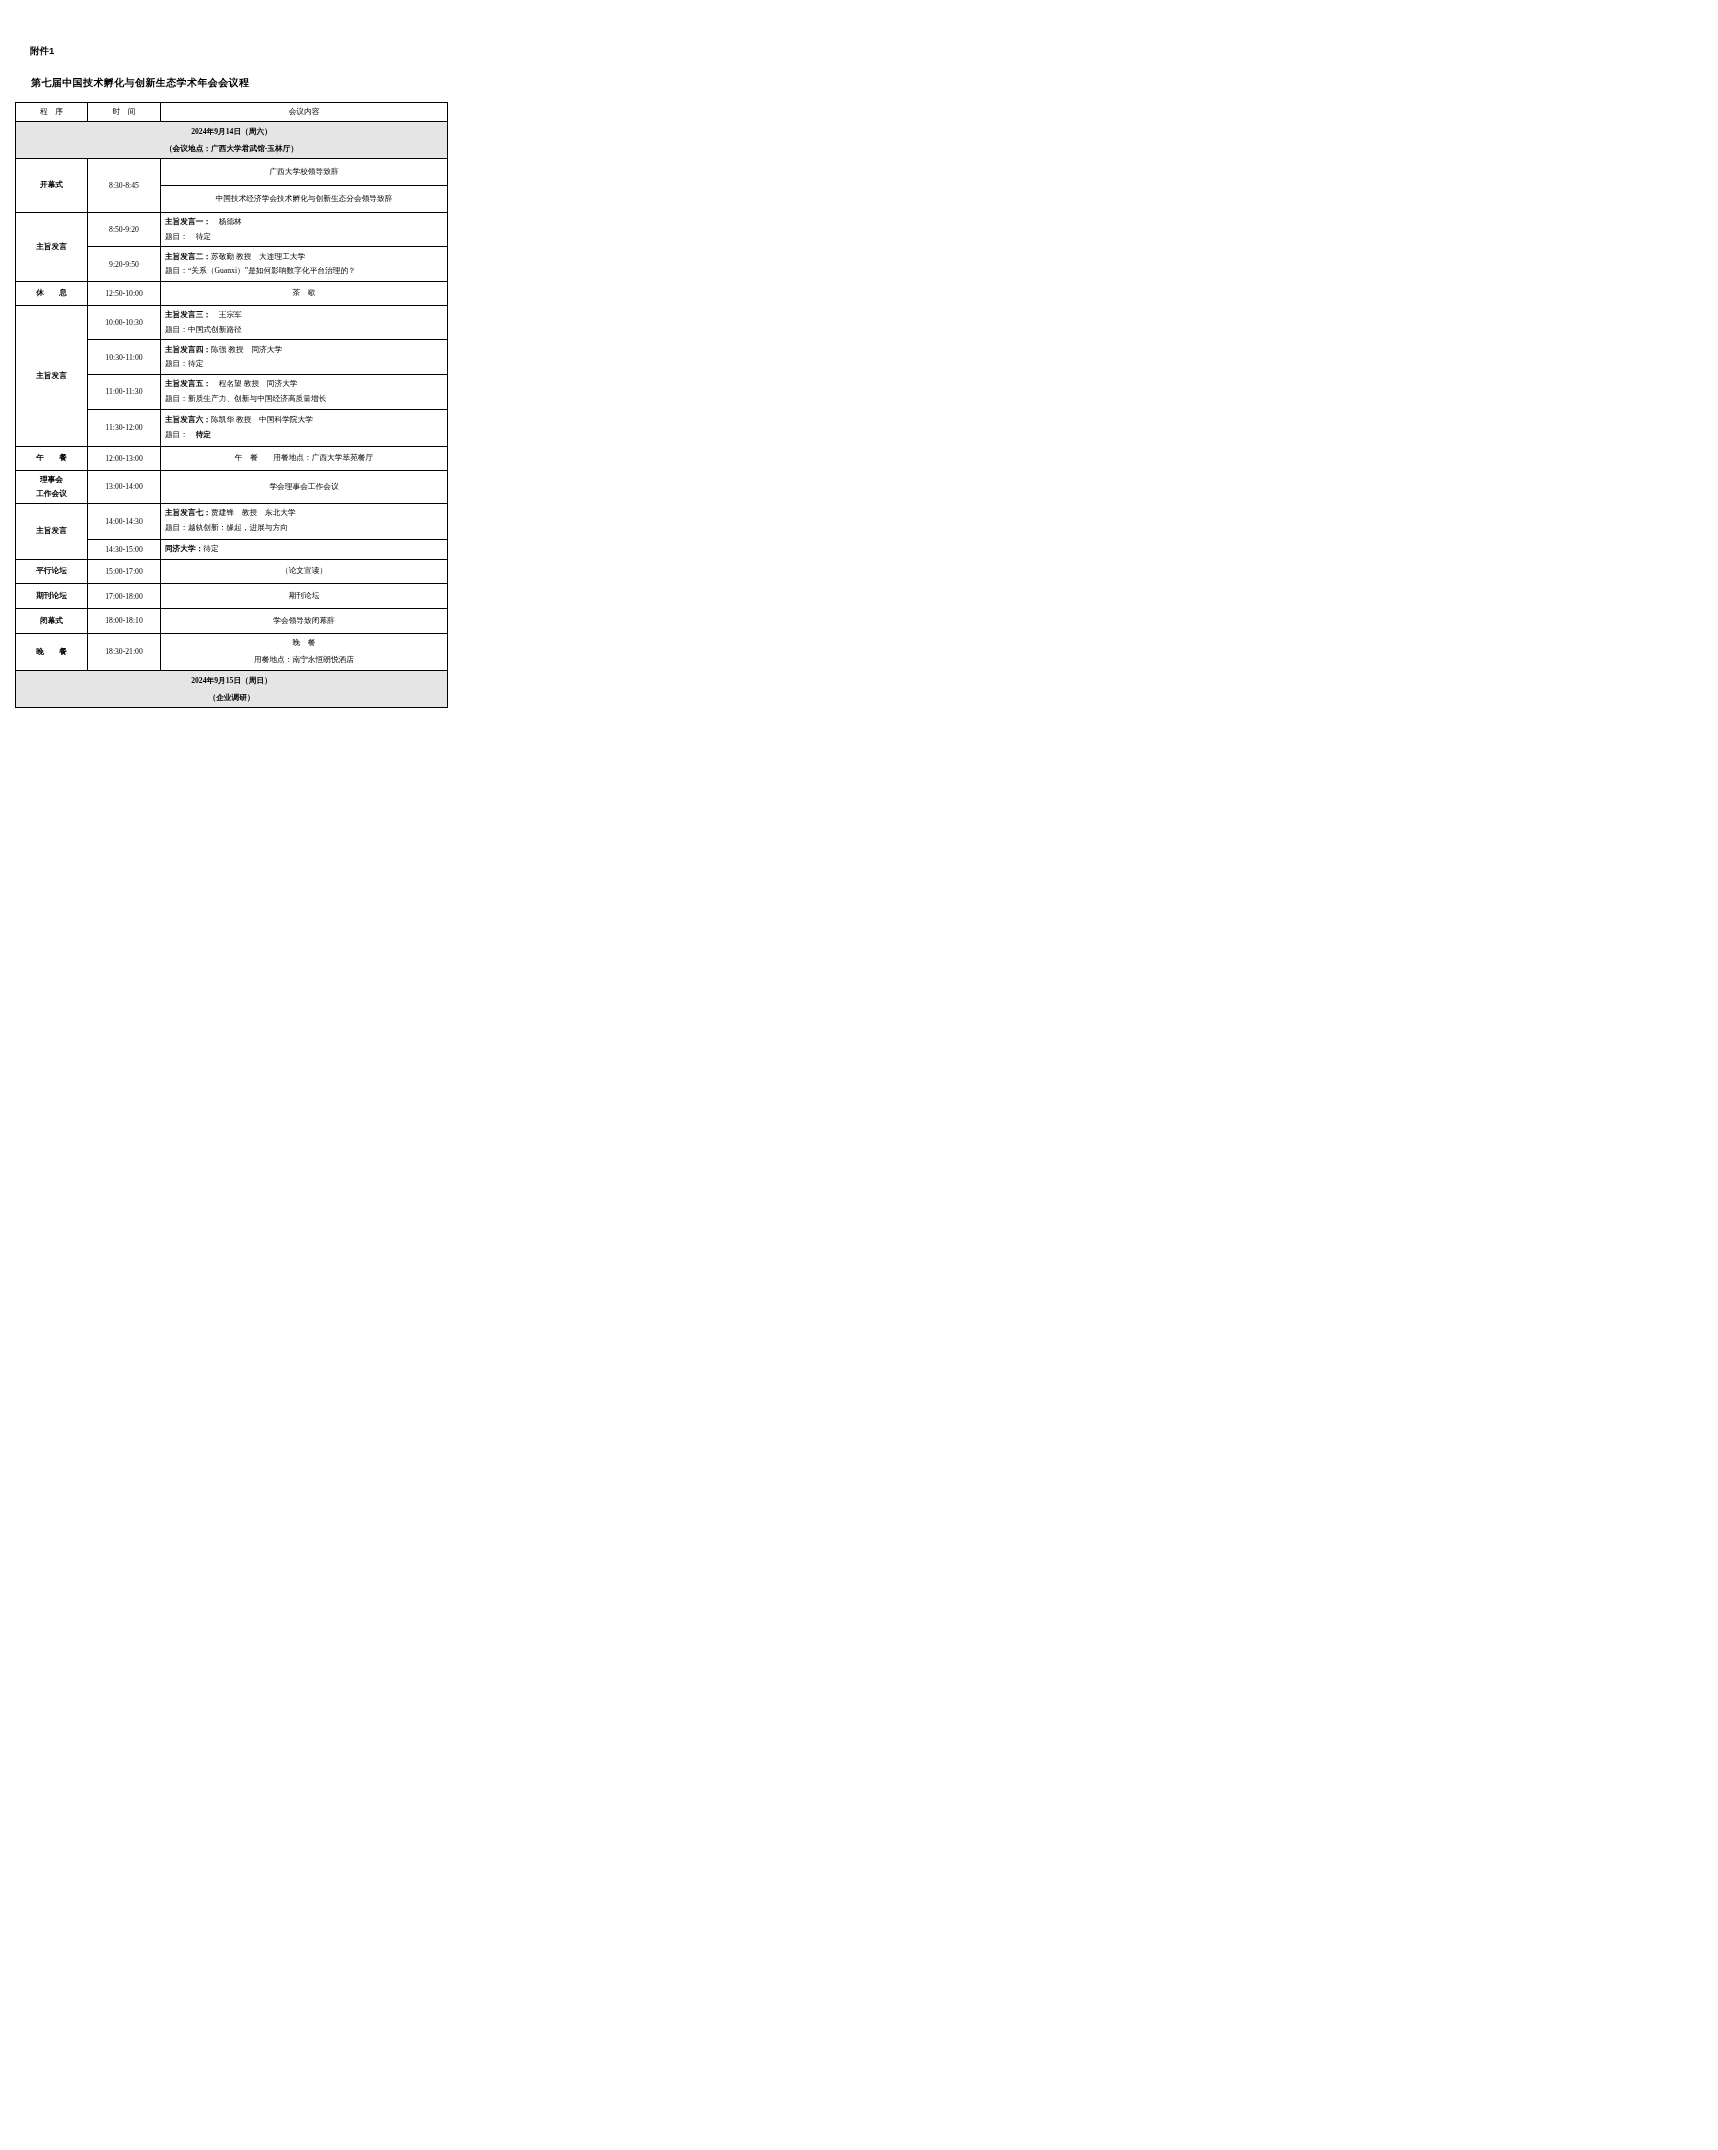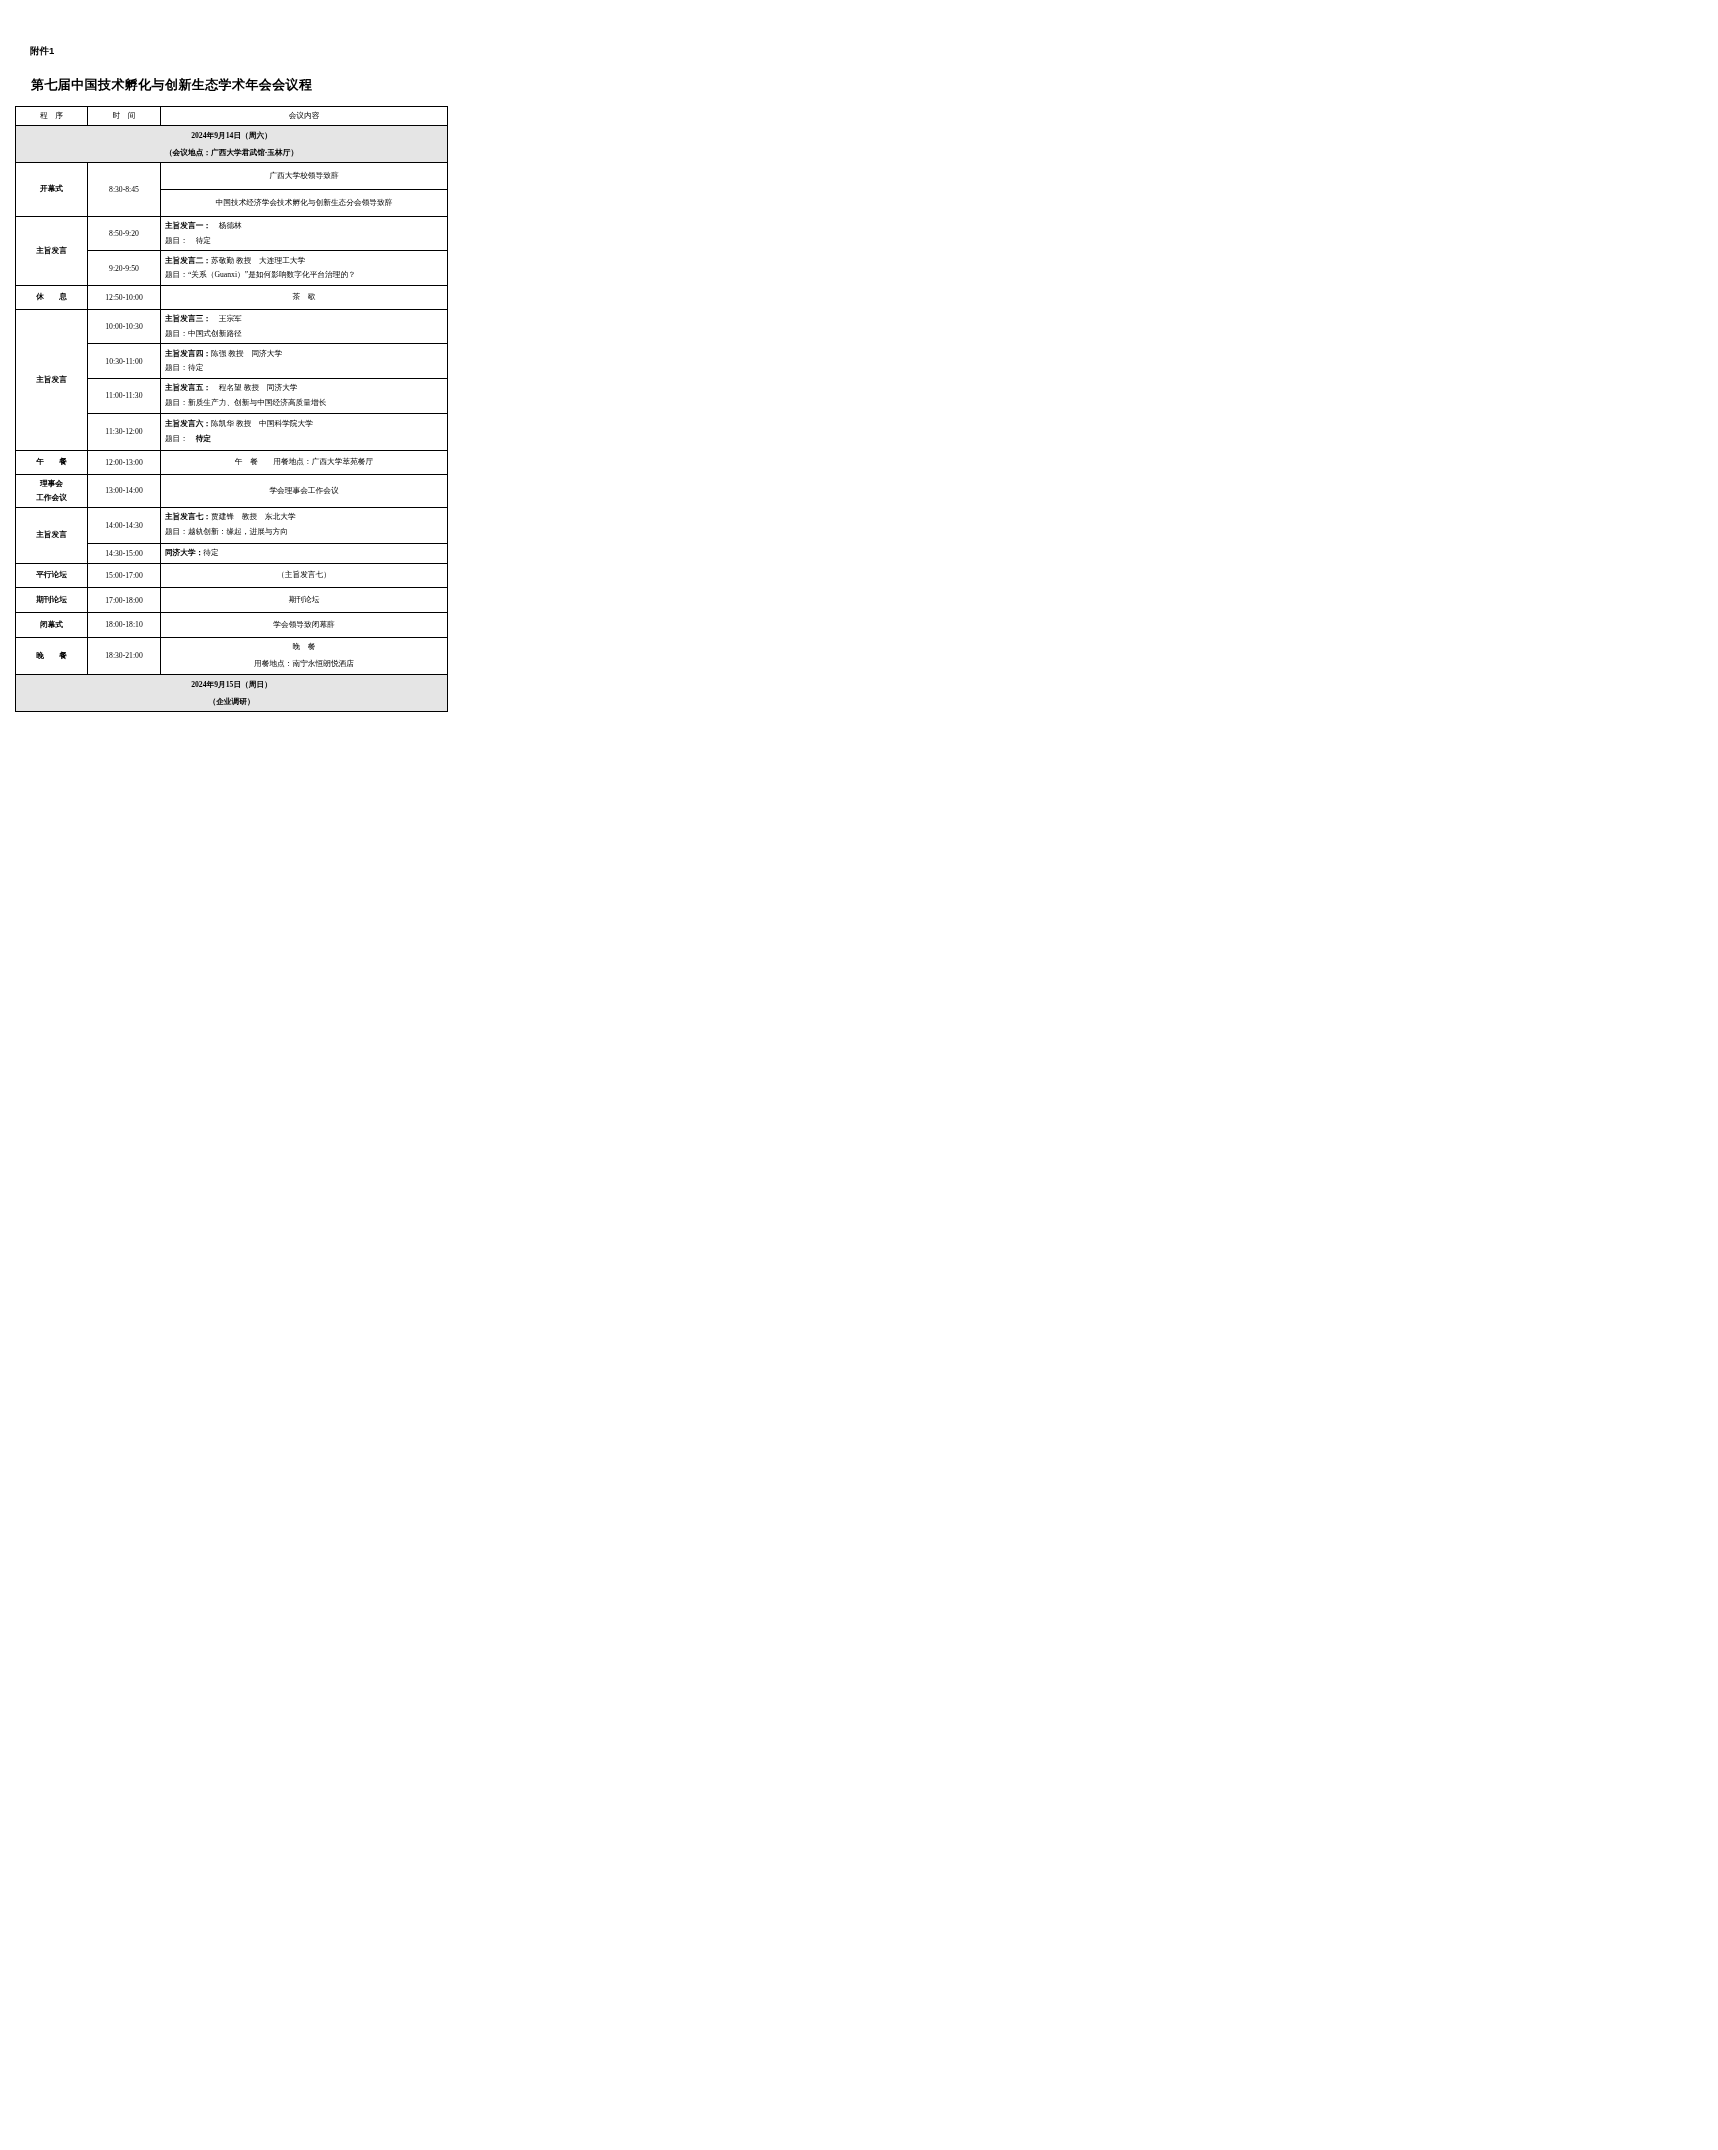--- a/index.html
+++ b/index.html
@@ -13,21 +13,21 @@
     margin-top:32px;
   }
   .attachment{
     margin:13px 0 0 30px;
     font-family:"Liberation Sans", sans-serif;
     font-size:9.5px;
     font-weight:bold;
   }
   .doc-title{
     margin:18px 0 11.6px 31px;
-    font-size:13px;
+    font-size:10px;
     font-weight:bold;
     letter-spacing:0.4px;
   }
   table.agenda{
     margin-left:15px;
     width:432px;
     table-layout:fixed;
     border-collapse:collapse;
     border-style:solid;
     border-color:#000;
@@ -184,21 +184,21 @@
     <tr style="height:20px">
       <td class="time">14:30-15:00</td>
       <td class="lines">
         <div><b>同济大学：</b><span>待定</span></div>
       </td>
     </tr>
 
     <tr style="height:24.5px">
       <td class="prog">平行论坛</td>
       <td class="time">15:00-17:00</td>
-      <td class="center">（主旨发言七）</td>
+      <td class="center">（论文宣读）</td>
     </tr>
 
     <tr style="height:25px">
       <td class="prog">期刊论坛</td>
       <td class="time">17:00-18:00</td>
       <td class="center">期刊论坛</td>
     </tr>
 
     <tr style="height:24.5px">
       <td class="prog">闭幕式</td>

